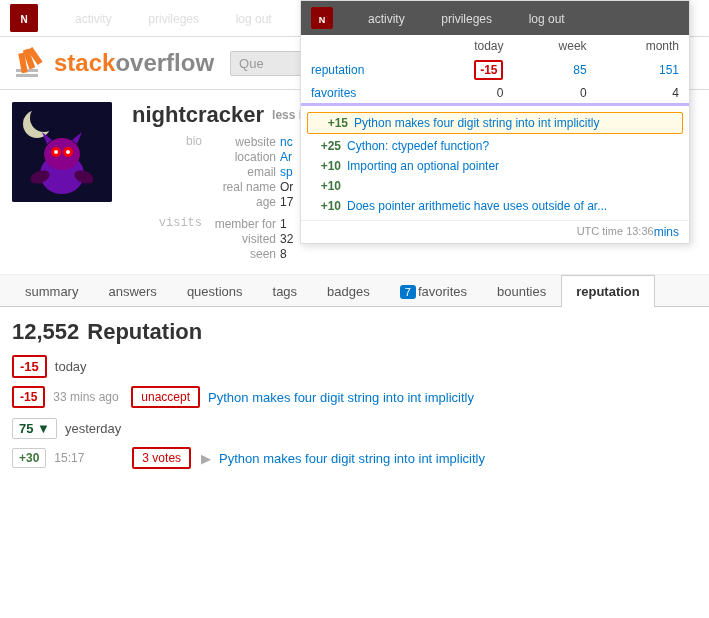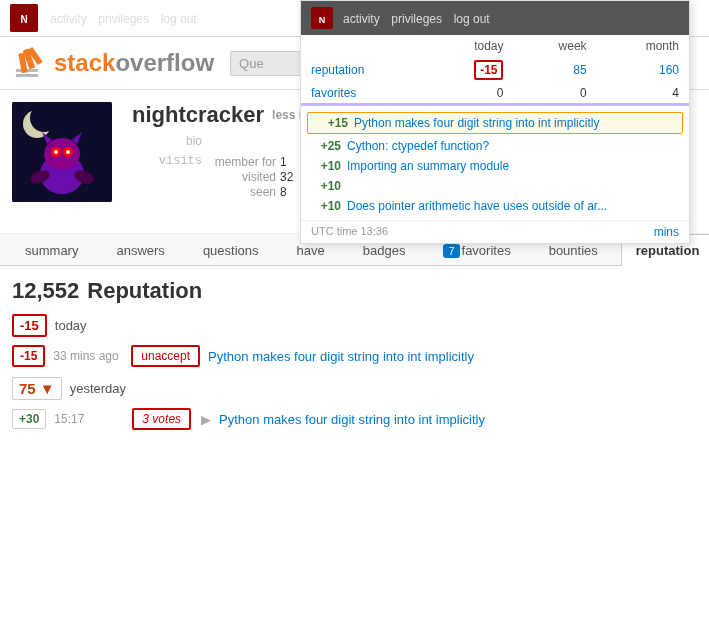--- a/index.html
+++ b/index.html
@@ -15,56 +15,56 @@
     .logo-area { display: flex; align-items: center; gap: 6px; }
     .search-box { margin-left: 16px; }
     .search-input { width: 160px; padding: 4px 8px; border: 1px solid #ccc; font-size: 13px; border-radius: 2px; }
 
     
     .profile-section { display: flex; padding: 12px; gap: 12px; border-bottom: 1px solid #eee; position: relative; }
     .profile-avatar { width: 100px; height: 100px; background: #1a1a2e; border-radius: 2px; overflow: hidden; display: flex; align-items: center; justify-content: center; flex-shrink: 0; }
     .username { font-size: 22px; font-weight: bold; color: #333; display: flex; align-items: center; gap: 8px; }
 
     
-    .tabs { display: flex; align-items: center; border-bottom: 1px solid #ccc; padding: 0 10px; background: #f8f8f8; gap: 8px; }
+    .tabs { display: flex; align-items: center; border-bottom: 1px solid #ccc; padding: 0 10px; background: #f8f8f8; }
     .tab { padding: 8px 14px; font-size: 13px; cursor: pointer; color: #555; text-decoration: none; border: 1px solid transparent; border-bottom: none; margin-bottom: -1px; }
     .tab.active { background: #fff; border-color: #ccc; color: #333; font-weight: bold; }
     .tab-badge { background: #0077cc; color: #fff; border-radius: 3px; padding: 1px 5px; font-size: 11px; margin-right: 2px; }
 
     
     .rep-content { padding: 12px; }
     .rep-today { display: flex; align-items: center; gap: 8px; margin-bottom: 6px; }
     .rep-change-neg { background: #fff; border: 2px solid #c00; color: #c00; font-weight: bold; padding: 2px 6px; font-size: 13px; border-radius: 2px; }
     .rep-item { display: flex; align-items: center; gap: 8px; margin: 4px 0; padding: 2px 0; }
     .rep-item-neg { background: #fff; border: 2px solid #c00; color: #c00; font-weight: bold; padding: 2px 6px; font-size: 12px; border-radius: 2px; }
     .rep-item-time { color: #999; font-size: 12px; width: 70px; }
     .unaccept-btn { border: 2px solid #c00; color: #c00; background: #fff; padding: 2px 8px; font-size: 12px; cursor: pointer; border-radius: 2px; }
     .rep-item-text { color: #0077cc; font-size: 13px; }
     .rep-yesterday { display: flex; align-items: center; gap: 8px; margin: 8px 0 6px 0; }
     .rep-pos-badge { background: #fff; border: 1px solid #ccc; color: #3c763d; font-weight: bold; padding: 2px 6px; font-size: 13px; border-radius: 2px; }
-    .votes-badge { border: 2px solid #c00; color: #c00; background: #fff; padding: 2px 8px; font-size: 12px; border-radius: 2px; font-style: italic; }
+    .votes-badge { border: 2px solid #c00; color: #c00; background: #fff; padding: 2px 8px; font-size: 12px; border-radius: 2px; }
     .triangle { color: #aaa; margin-left: 2px; }
 
     
     .dropdown { position: absolute; top: 0; left: 300px; width: 390px; background: #fff; border: 1px solid #ddd; box-shadow: 2px 2px 8px rgba(0,0,0,0.15); z-index: 100; }
     .dropdown-header { background: #555; padding: 6px 10px; display: flex; align-items: center; gap: 10px; }
     .dropdown-avatar { width: 22px; height: 22px; background: #c0392b; border-radius: 2px; }
-    .dropdown-nav a { color: #ddd; text-decoration: none; font-size: 12px; margin-right: 8px; }
+    .dropdown-nav a { color: #ddd; text-decoration: none; font-size: 12px; margin-right: 8px; margin-left: 25px; }
     .dropdown-table { width: 100%; border-collapse: collapse; padding: 6px 0; }
     .dropdown-table th { color: #555; font-weight: normal; font-size: 12px; text-align: right; padding: 4px 10px; }
     .dropdown-table td { padding: 3px 10px; font-size: 12px; text-align: right; }
     .dropdown-table td.left { text-align: left; color: #0077cc; }
     .dropdown-table td.blue { color: #0077cc; }
     .dropdown-table td.red-box { text-align: right; }
     .neg-val { border: 2px solid #c00; color: #c00; padding: 1px 4px; font-weight: bold; border-radius: 2px; display: inline-block; }
     .dropdown-items { padding: 4px 0; border-top: 3px solid #c4b5fd; }
     .dropdown-item { display: flex; align-items: center; gap: 6px; padding: 3px 10px; }
     .dropdown-item-score { color: #3c763d; font-size: 12px; width: 30px; text-align: right; }
     .dropdown-item-text { color: #0077cc; font-size: 12px; }
-    .dropdown-footer { display: flex; justify-content: space-between; padding: 4px 10px; border-top: 1px solid #eee; }
+    .dropdown-footer { display: flex; justify-content: flex-end; padding: 4px 10px; border-top: 1px solid #eee; }
     .dropdown-footer .utc { color: #999; font-size: 11px; }
     .dropdown-footer .close-link { color: #0077cc; font-size: 12px; cursor: pointer; }
     .profile-middle { flex: 1; padding-left: 8px; }
     .info-row { display: flex; gap: 4px; align-items: baseline; font-size: 12px; margin: 1px 0; }
     .info-key { color: #999; min-width: 70px; text-align: right; }
     .info-val { color: #0077cc; }
     .info-val.plain { color: #333; }
   </style>
 </head>
 <body>
@@ -132,20 +132,42 @@
     </div>
 
     <div class="profile-middle">
       <div class="username">
         <span style="font-size:22px; font-weight:bold;">nightcracker</span>
         <span style="font-size:12px; color:#999; cursor:pointer;">less info</span>
       </div>
 
       <div style="display:flex; margin-top:6px;">
         <div style="min-width:70px; color:#bbb; font-size:12px; text-align:right; margin-right:4px;">bio</div>
+        <div>
+          <div class="info-row">
+            <span class="info-key">website</span>
+            <span class="info-val">nc</span>
+          </div>
+          <div class="info-row">
+            <span class="info-key">location</span>
+            <span class="info-val">Ar</span>
+          </div>
+          <div class="info-row">
+            <span class="info-key">email</span>
+            <span class="info-val">sp</span>
+          </div>
+          <div class="info-row">
+            <span class="info-key">real name</span>
+            <span class="info-val plain">Or</span>
+          </div>
+          <div class="info-row">
+            <span class="info-key">age</span>
+            <span class="info-val plain">17</span>
+          </div>
+        </div>
       </div>
 
       <div style="display:flex; margin-top:6px;">
         <div style="min-width:70px; color:#bbb; font-size:12px; text-align:right; margin-right:4px;font-family:Liberation Mono, monospace;">visits</div>
         <div>
           <div class="info-row">
             <span class="info-key">member for</span>
             <span class="info-val plain">1</span>
           </div>
           <div class="info-row">
@@ -180,21 +202,21 @@
           <span>275</span>
         </div>
       </div>
     </div>
   </div>
 
   <div class="tabs">
     <a class="tab" href="#">summary</a>
     <a class="tab" href="#">answers</a>
     <a class="tab" href="#">questions</a>
-    <a class="tab" href="#">have</a>
+    <a class="tab" href="#">tags</a>
     <a class="tab" href="#">badges</a>
     <a class="tab" href="#">
       <span class="tab-badge">7</span><span>favorites</span>
     </a>
     <a class="tab" href="#">bounties</a>
     <a class="tab active" href="#">reputation</a>
   </div>
 
   <div class="rep-content">
     <div style="display:flex; align-items:baseline; gap:8px; margin-bottom:10px;">
@@ -208,21 +230,21 @@
     </div>
 
     <div class="rep-item">
       <span class="rep-item-neg">-15</span>
       <span class="rep-item-time">33 mins ago</span>
       <button class="unaccept-btn">unaccept</button>
       <span class="rep-item-text">Python makes four digit string into int implicitly</span>
     </div>
 
     <div class="rep-yesterday">
-      <span class="rep-pos-badge" style="border:1px solid #ccc; padding:2px 6px; color:#c2410c; font-weight:bold; font-size:15px; display:flex; align-items:center; gap:3px;">75 ▼</span>
+      <span class="rep-pos-badge" style="border:1px solid #ccc; padding:2px 6px; color:#14532d; font-weight:bold; font-size:13px; display:flex; align-items:center; gap:3px;">75 ▼</span>
       <span style="color:#555; font-size:13px;">yesterday</span>
     </div>
 
     <div class="rep-item">
       <span style="border:1px solid #ccc; color:#3c763d; font-weight:bold; padding:2px 6px; font-size:12px; border-radius:2px;">+30</span>
       <span class="rep-item-time">15:17</span>
       <span class="votes-badge">3 votes</span>
       <span class="triangle">▶</span>
       <span class="rep-item-text">Python makes four digit string into int implicitly</span>
     </div>
@@ -250,21 +272,21 @@
           <th>today</th>
           <th>week</th>
           <th>month</th>
         </tr>
       </thead>
       <tbody>
         <tr>
           <td class="left">reputation</td>
           <td class="red-box"><span class="neg-val">-15</span></td>
           <td class="blue">85</td>
-          <td class="blue">160</td>
+          <td class="blue">151</td>
         </tr>
         <tr>
           <td class="left">favorites</td>
           <td>0</td>
           <td>0</td>
           <td>4</td>
         </tr>
       </tbody>
     </table>
 
@@ -272,21 +294,21 @@
       <div class="dropdown-item" style="background:#fffbe6; border: 1px solid #f90; margin: 2px 6px; border-radius:2px;">
         <span class="dropdown-item-score" style="color:#3c763d; font-weight:bold;">+15</span>
         <span class="dropdown-item-text">Python makes four digit string into int implicitly</span>
       </div>
       <div class="dropdown-item">
         <span class="dropdown-item-score" style="color:#3c763d; font-weight:bold;">+25</span>
         <span class="dropdown-item-text">Cython: ctypedef function?</span>
       </div>
       <div class="dropdown-item">
         <span class="dropdown-item-score" style="color:#3c763d; font-weight:bold;">+10</span>
-        <span class="dropdown-item-text">Importing an summary module</span>
+        <span class="dropdown-item-text">Importing an optional pointer</span>
       </div>
       <div class="dropdown-item">
         <span class="dropdown-item-score" style="color:#3c763d; font-weight:bold;">+10</span>
       </div>
       <div class="dropdown-item">
         <span class="dropdown-item-score" style="color:#3c763d; font-weight:bold;">+10</span>
         <span class="dropdown-item-text">Does pointer arithmetic have uses outside of ar...</span>
       </div>
     </div>
 

